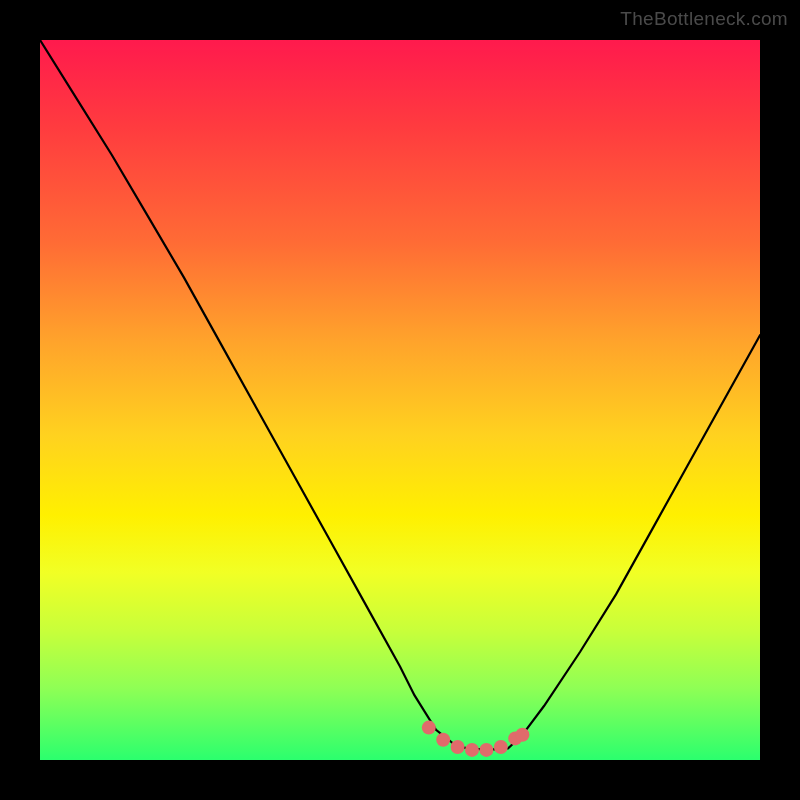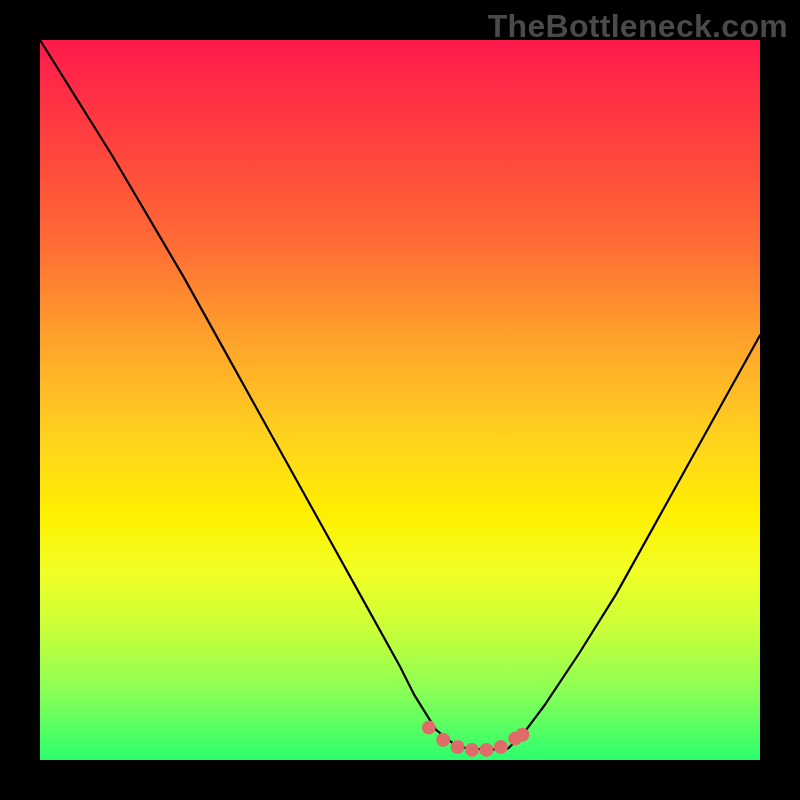--- a/index.html
+++ b/index.html
@@ -15,22 +15,22 @@
     position: relative;
     width: 800px;
     height: 800px;
     background: #000;
   }
   .watermark {
     position: absolute;
     top: 8px;
     right: 12px;
     color: #4a4a4a;
-    font-size: 32px;
-    font-weight: 700;
+    font-size: 19px;
+    font-weight: 400;
     letter-spacing: 0.3px;
     z-index: 5;
   }
   .plot-area {
     position: absolute;
     left: 40px;
     top: 40px;
     width: 720px;
     height: 720px;
     overflow: hidden;

